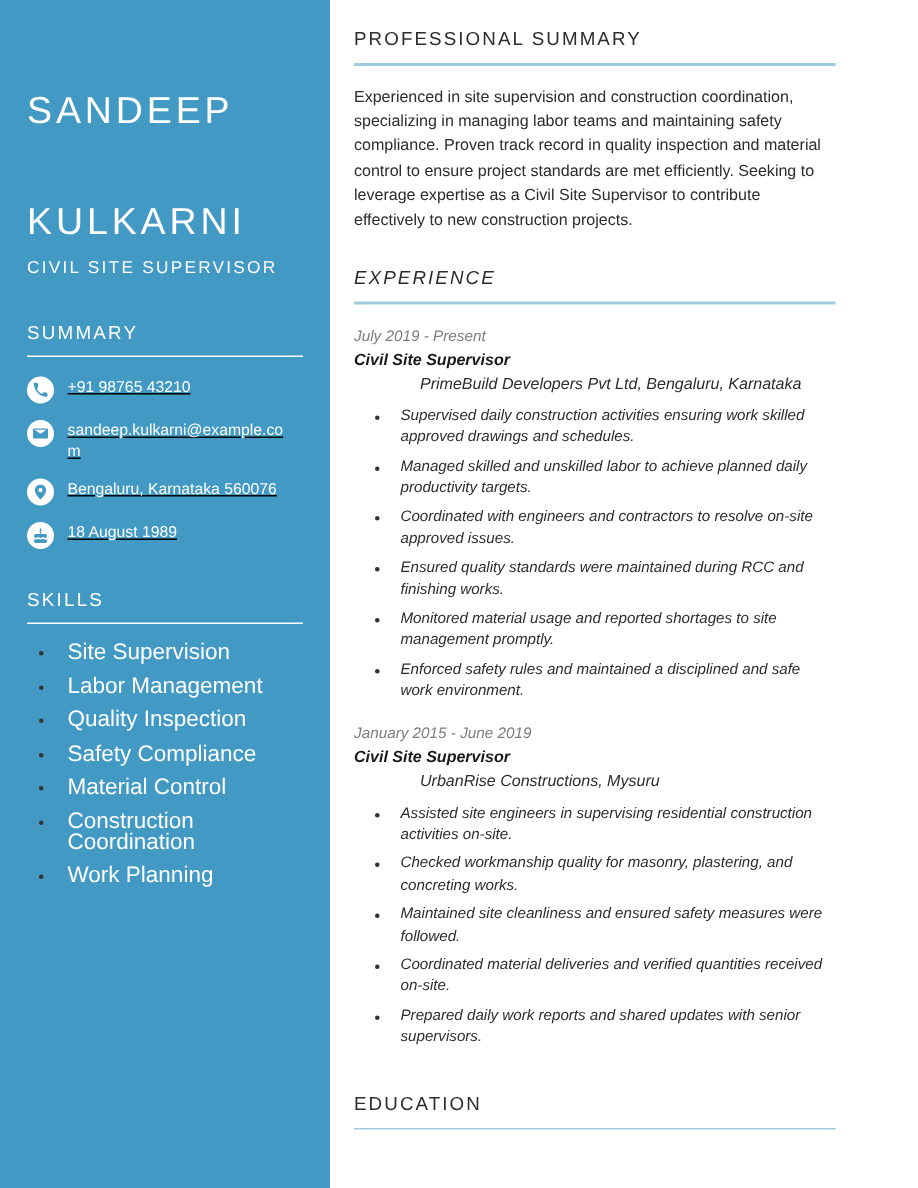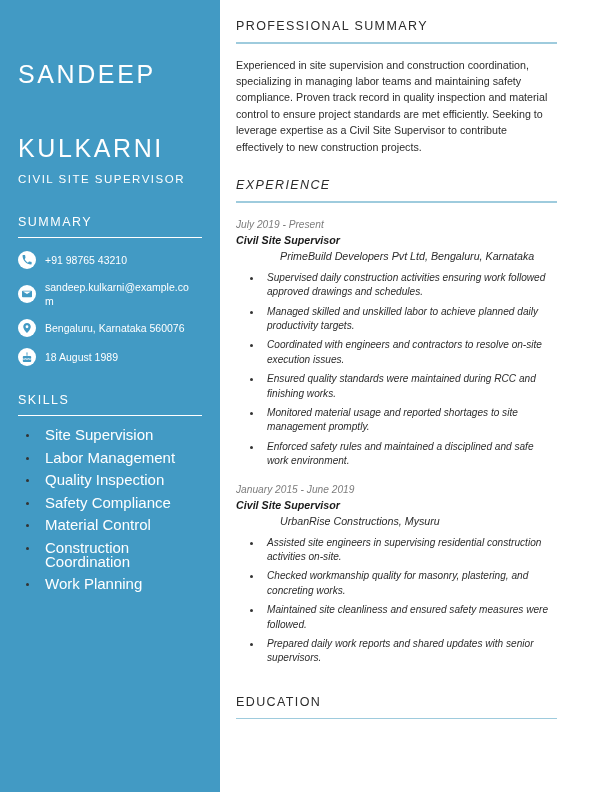--- a/index.html
+++ b/index.html
@@ -64,22 +64,23 @@
     height: 1px;
     background: #ffffff;
     margin-top: 7px;
     width: 184px;
   }
 
   .contact-list { margin-top: 13px; }
 
   .contact-item {
     display: flex;
-    align-items: center;
+    align-items: flex-start;
     margin-bottom: 11px;
+    text-decoration: underline;
   }
 
   .contact-icon {
     flex: 0 0 auto;
     width: 18px;
     height: 18px;
     border-radius: 50%;
     background: #ffffff;
     display: flex;
     align-items: center;
@@ -320,29 +321,29 @@
       <div class="main-heading">EXPERIENCE</div>
       <div class="main-rule"></div>
 
       <div class="exp-entry first">
         <div class="exp-date">July 2019 - Present</div>
         <div class="exp-role">Civil Site Supervisor</div>
         <div class="exp-company">PrimeBuild Developers Pvt Ltd, Bengaluru, Karnataka</div>
         <div class="exp-bullets">
           <div class="exp-bullet">
             <span class="exp-bullet-dot"></span>
-            <span class="exp-bullet-text">Supervised daily construction activities ensuring work followed approved drawings and schedules.</span>
+            <span class="exp-bullet-text">Supervised daily construction activities ensuring work skilled approved drawings and schedules.</span>
           </div>
           <div class="exp-bullet">
             <span class="exp-bullet-dot"></span>
             <span class="exp-bullet-text">Managed skilled and unskilled labor to achieve planned daily productivity targets.</span>
           </div>
           <div class="exp-bullet">
             <span class="exp-bullet-dot"></span>
-            <span class="exp-bullet-text">Coordinated with engineers and contractors to resolve on-site execution issues.</span>
+            <span class="exp-bullet-text">Coordinated with engineers and contractors to resolve on-site approved issues.</span>
           </div>
           <div class="exp-bullet">
             <span class="exp-bullet-dot"></span>
             <span class="exp-bullet-text">Ensured quality standards were maintained during RCC and finishing works.</span>
           </div>
           <div class="exp-bullet">
             <span class="exp-bullet-dot"></span>
             <span class="exp-bullet-text">Monitored material usage and reported shortages to site management promptly.</span>
           </div>
           <div class="exp-bullet">
@@ -364,20 +365,24 @@
           <div class="exp-bullet">
             <span class="exp-bullet-dot"></span>
             <span class="exp-bullet-text">Checked workmanship quality for masonry, plastering, and concreting works.</span>
           </div>
           <div class="exp-bullet">
             <span class="exp-bullet-dot"></span>
             <span class="exp-bullet-text">Maintained site cleanliness and ensured safety measures were followed.</span>
           </div>
           <div class="exp-bullet">
             <span class="exp-bullet-dot"></span>
+            <span class="exp-bullet-text">Coordinated material deliveries and verified quantities received on-site.</span>
+          </div>
+          <div class="exp-bullet">
+            <span class="exp-bullet-dot"></span>
             <span class="exp-bullet-text">Prepared daily work reports and shared updates with senior supervisors.</span>
           </div>
         </div>
       </div>
     </section>
 
     <section class="education-section">
       <div class="main-heading">EDUCATION</div>
       <div class="main-rule"></div>
     </section>

